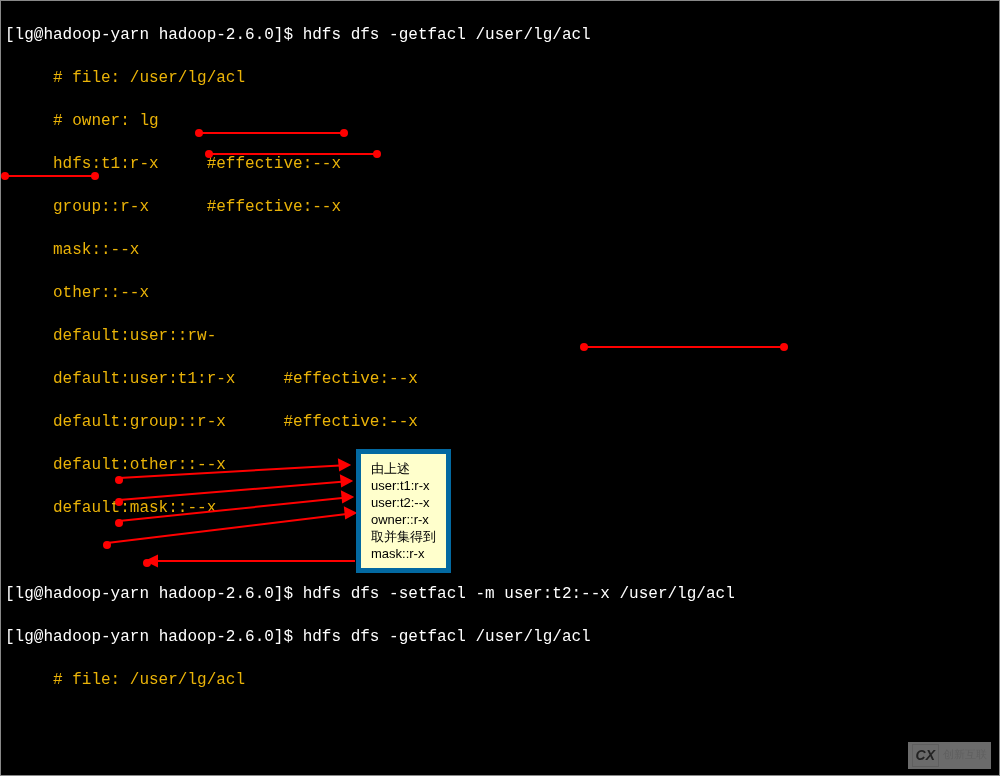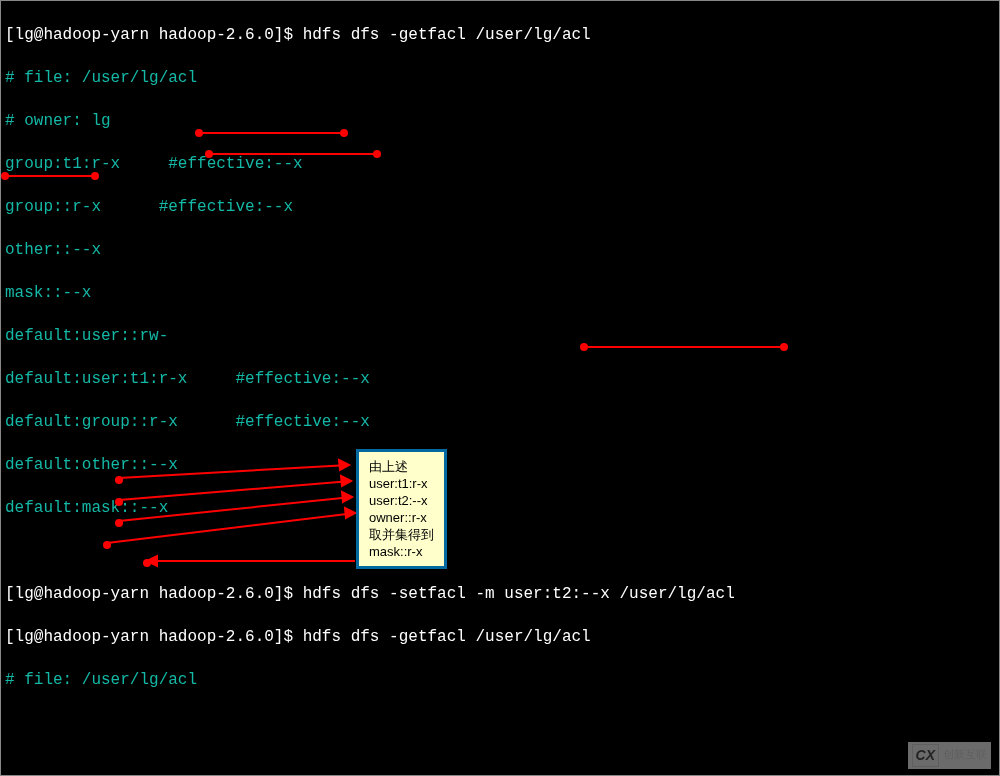--- a/index.html
+++ b/index.html
@@ -10,39 +10,39 @@
     line-height: 21.5px;
     color: #fff;
     width: 1000px;
     height: 776px;
     position: relative;
     overflow: hidden;
     padding: 2px 4px;
     border: 1px solid #888;
   }
   .term { white-space: pre; }
-  .out { color: #14b8a6; }
+  .out { color: #eab308; margin-left: 48px; }
   
   .uline {
     position: absolute;
     height: 2px;
     background: #ff0000;
   }
   .dot {
     position: absolute;
     width: 8px; height: 8px;
     background: #ff0000;
     border-radius: 50%;
     transform: translate(-4px,-3px);
   }
   
   .anno-box {
     position: absolute;
     background: #ffffcc;
-    border: 3px solid #0369a1;
+    border: 5px solid #0369a1;
     padding: 6px 10px;
     font-family: Arial, sans-serif;
     font-size: 13px;
     line-height: 17px;
     color: #000;
   }
   
   .arrow {
     position: absolute;
     stroke: #ff0000;
@@ -74,24 +74,24 @@
     font-style: italic;
   }
 </style>
 </head>
 <body>
 
 <div class="term">
 <div><span>[lg@hadoop-yarn hadoop-2.6.0]$ </span><span>hdfs dfs -getfacl /user/lg/acl</span></div>
 <div class="out"># file: /user/lg/acl</div>
 <div class="out"># owner: lg</div>
-<div class="out">group:t1:r-x     #effective:--x</div>
+<div class="out">hdfs:t1:r-x     #effective:--x</div>
 <div class="out">group::r-x      #effective:--x</div>
+<div class="out">mask::--x</div>
 <div class="out">other::--x</div>
-<div class="out">mask::--x</div>
 <div class="out">default:user::rw-</div>
 <div class="out">default:user:t1:r-x     #effective:--x</div>
 <div class="out">default:group::r-x      #effective:--x</div>
 <div class="out">default:other::--x</div>
 <div class="out">default:mask::--x</div>
 <div>&nbsp;</div>
 <div><span>[lg@hadoop-yarn hadoop-2.6.0]$ </span><span>hdfs dfs -setfacl -m user:t2:--x /user/lg/acl</span></div>
 <div><span>[lg@hadoop-yarn hadoop-2.6.0]$ </span><span>hdfs dfs -getfacl /user/lg/acl</span></div>
 <div class="out"># file: /user/lg/acl</div>
 

